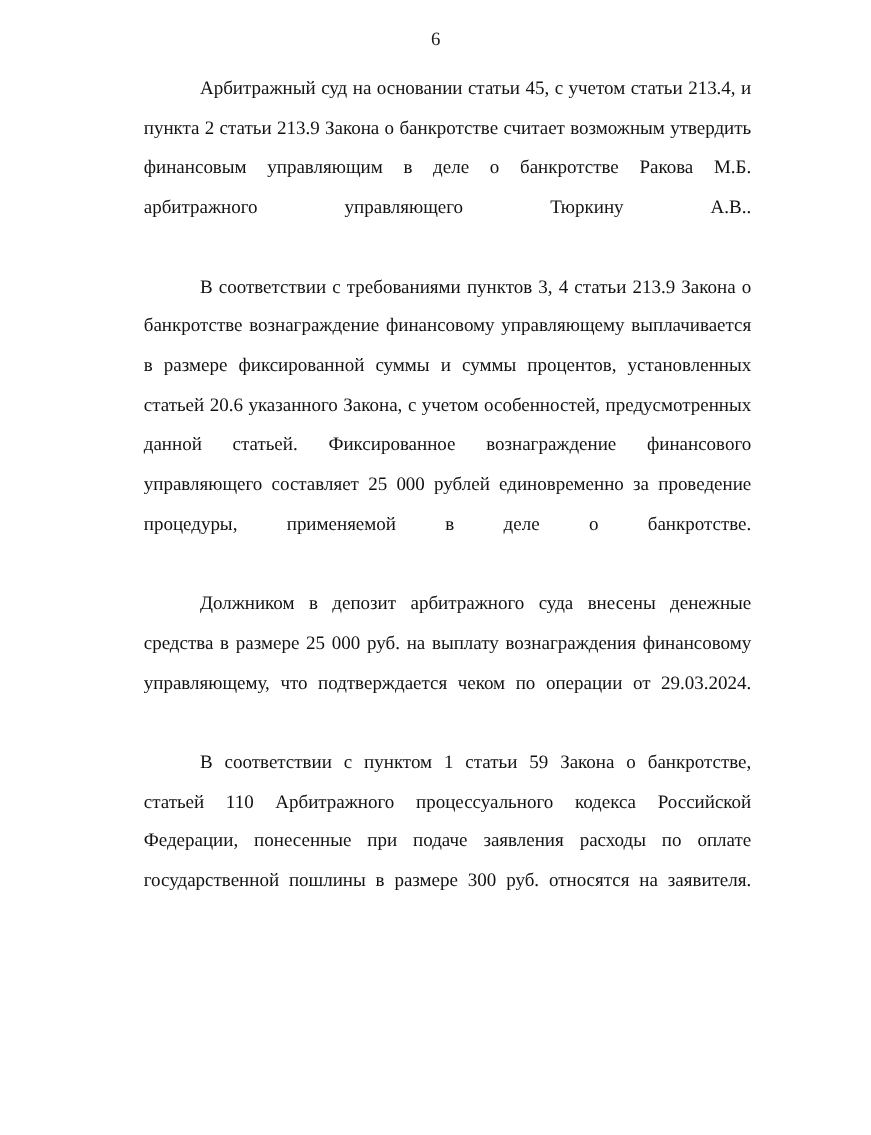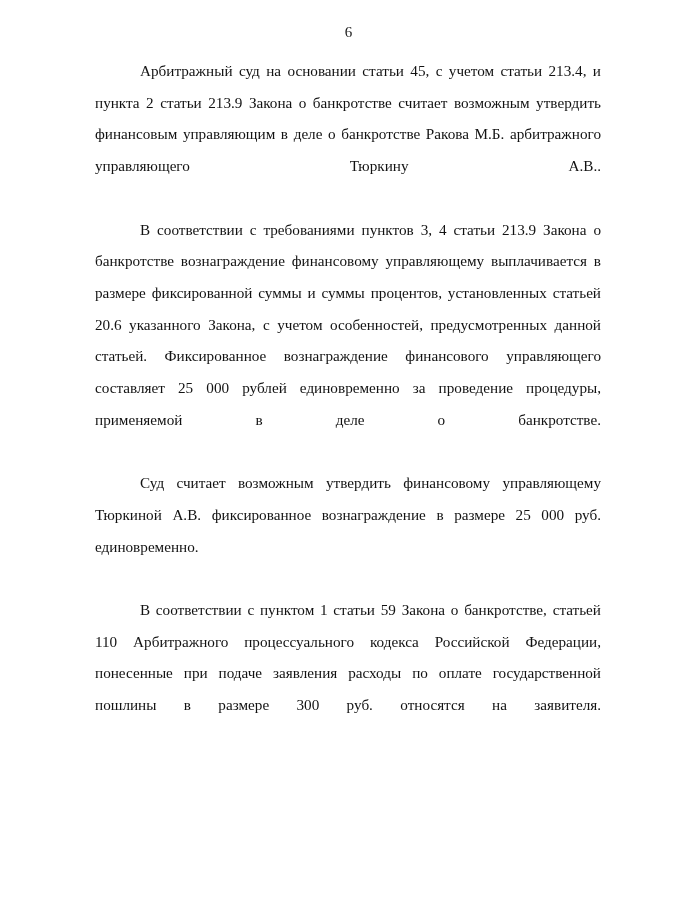--- a/index.html
+++ b/index.html
@@ -44,20 +44,21 @@
     font-size: 15.2px;
     line-height: 31.7px;
     text-align: justify;
     text-justify: inter-word;
     text-indent: 0;
     color: #121212;
     -webkit-font-smoothing: antialiased;
   }
   p.para.indent {
     text-indent: 45px;
+    margin-left: 20px;
   }
   
   p.para::after {
     content: "";
     display: inline-block;
     width: 100%;
   }
 </style>
 </head>
 <body>
@@ -66,19 +67,19 @@
 
   <div class="page-number">6</div>
 
   <div class="body-text">
 
 
     <p class="para indent">Арбитражный суд на основании статьи 45, с учетом статьи 213.4, и пункта 2 статьи 213.9 Закона о банкротстве считает возможным утвердить финансовым управляющим в деле о банкротстве Ракова М.Б.   арбитражного управляющего Тюркину А.В..</p>
 
     <p class="para indent">В соответствии с требованиями пунктов 3, 4 статьи 213.9 Закона о банкротстве вознаграждение финансовому управляющему выплачивается в размере фиксированной суммы и суммы процентов, установленных статьей 20.6 указанного Закона, с учетом особенностей, предусмотренных данной статьей. Фиксированное вознаграждение финансового управляющего составляет 25 000 рублей единовременно за проведение процедуры, применяемой в деле о банкротстве.</p>
 
+    <p class="para indent">Должником в депозит арбитражного суда внесены денежные средства в размере 25 000 руб. на выплату вознаграждения финансовому управляющему, что подтверждается чеком по операции от 29.03.2024.</p>
 
-    <p class="para indent">Суд считает возможным утвердить финансовому управляющему Тюркиной А.В. фиксированное вознаграждение в размере 25 000 руб. единовременно.</p>
 
     <p class="para indent">В соответствии с пунктом 1 статьи 59 Закона о банкротстве, статьей 110 Арбитражного процессуального кодекса Российской Федерации, понесенные при подаче заявления расходы по оплате государственной пошлины в размере 300 руб. относятся на заявителя.</p>
 
   </div>
 </div>
 
 </body></html>

